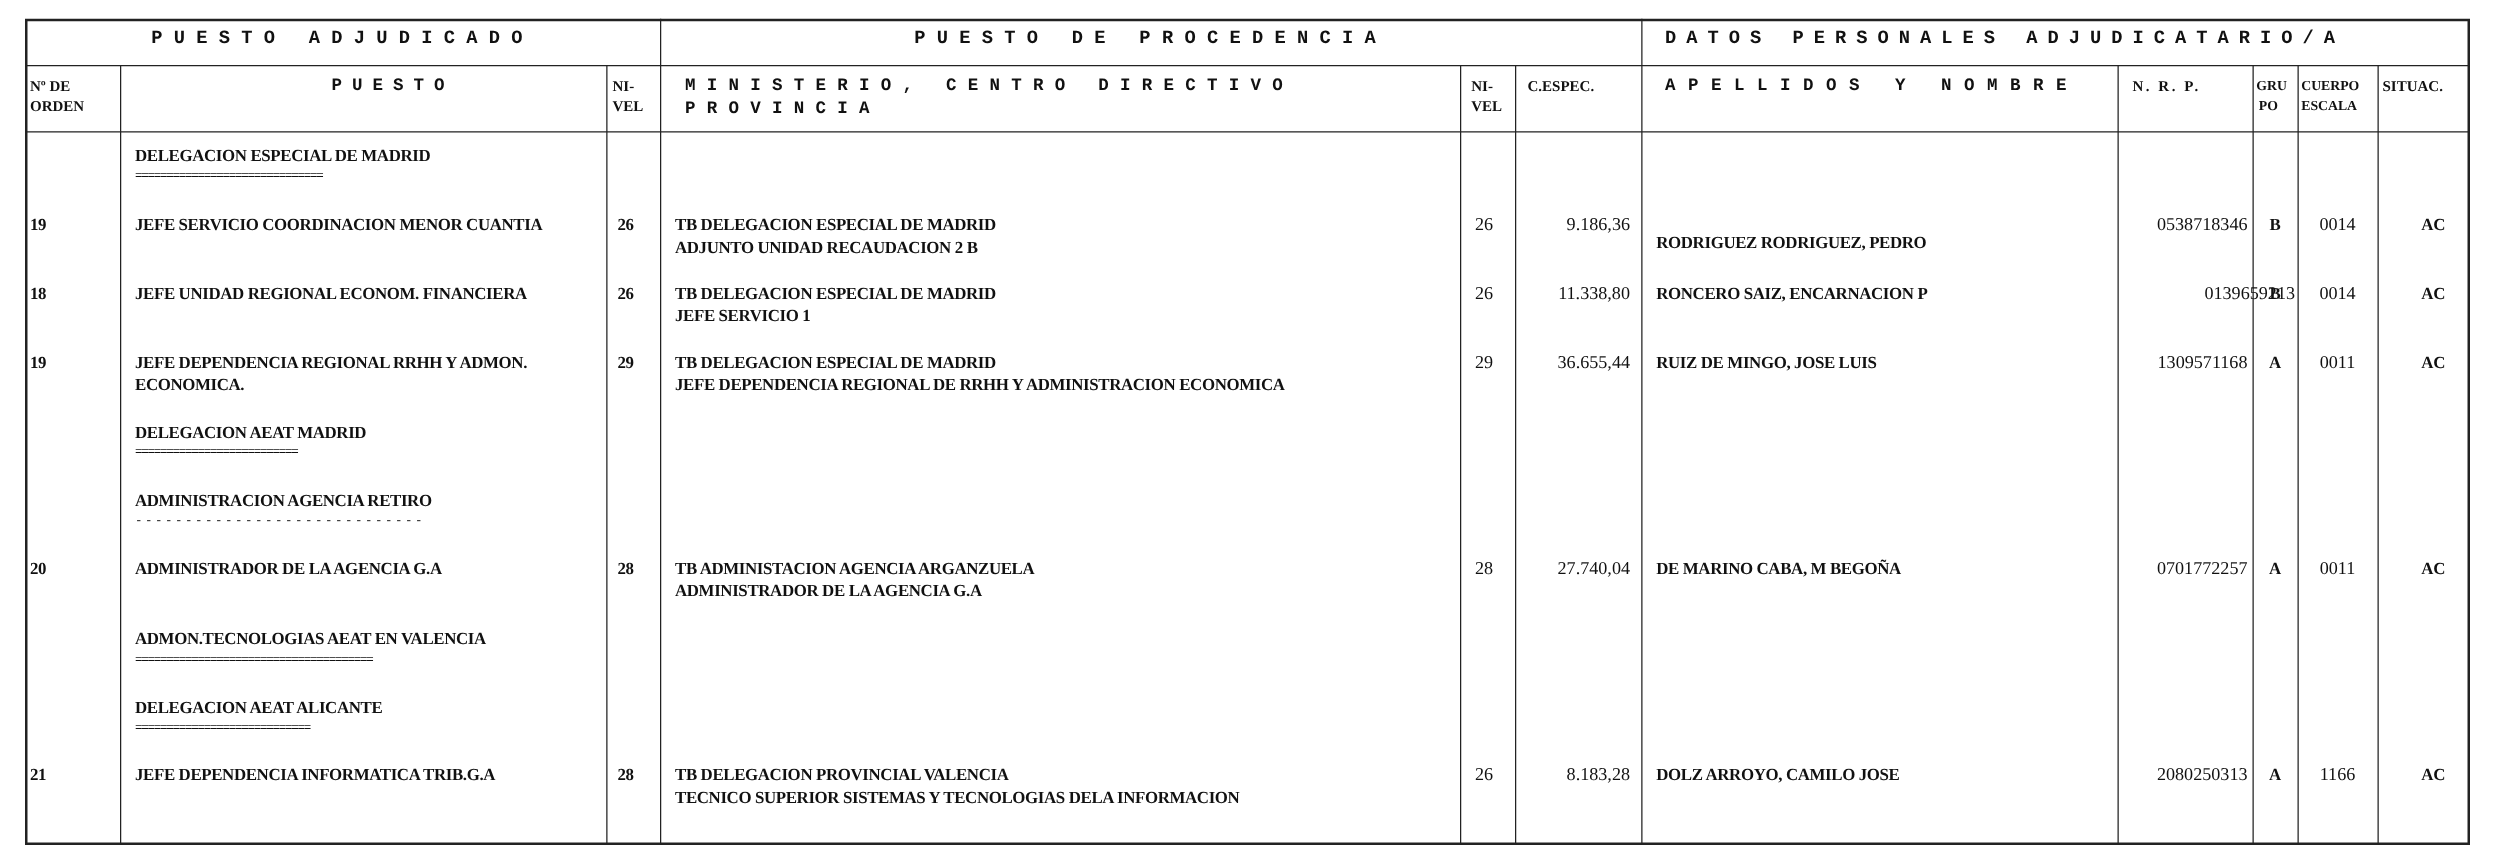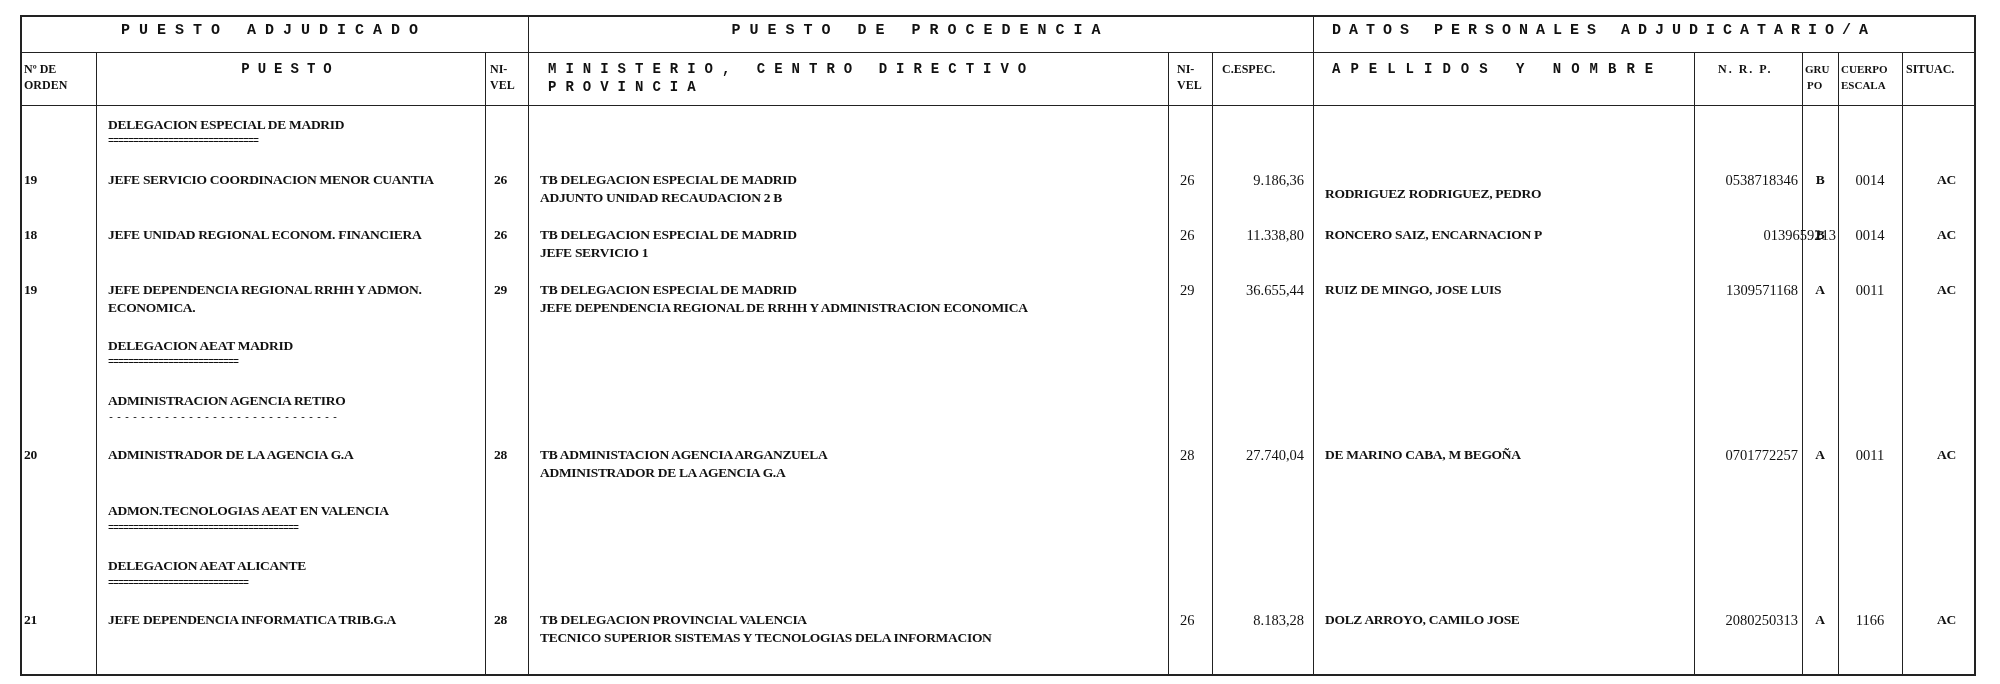--- a/index.html
+++ b/index.html
@@ -39,30 +39,30 @@
 <div class="vline" style="left:1802px; top:52px; height:624px;"></div>
 <div class="vline" style="left:1838px; top:52px; height:624px;"></div>
 <div class="vline" style="left:1902px; top:52px; height:624px;"></div>
 
 <div class="t grp c" style="left:20px; width:508px; top:22px;">PUESTO ADJUDICADO</div>
 <div class="t grp c" style="left:528px; width:785px; top:22px;">PUESTO DE PROCEDENCIA</div>
 <div class="t grp" style="left:1332px; top:22px; letter-spacing:8px;">DATOS PERSONALES ADJUDICATARIO/A</div>
 
 <div class="t small" style="left:24px; top:61px;">Nº DE</div>
 <div class="t small" style="left:24px; top:77px;">ORDEN</div>
-<div class="t colh spaced c" style="left:96px; width:389px; top:60px;">PUESTO</div>
+<div class="t colh spaced c" style="left:96px; width:389px; top:60px;padding-left:24px;">PUESTO</div>
 <div class="t small" style="left:490px; top:61px;">NI-</div>
 <div class="t small" style="left:490px; top:77px;">VEL</div>
 <div class="t colh spaced" style="left:548px; top:60px; letter-spacing:9px;">MINISTERIO, CENTRO DIRECTIVO</div>
 <div class="t colh spaced" style="left:548px; top:78px; letter-spacing:9px;">PROVINCIA</div>
 <div class="t small" style="left:1177px; top:61px;">NI-</div>
 <div class="t small" style="left:1177px; top:77px;">VEL</div>
 <div class="t small" style="left:1222px; top:61px;">C.ESPEC.</div>
 <div class="t colh spaced" style="left:1332px; top:60px; letter-spacing:10px;">APELLIDOS Y NOMBRE</div>
-<div class="t small" style="left:1706px; top:61px; letter-spacing:2px;margin-left:12px;">N. R. P.</div>
+<div class="t small" style="left:1706px; top:61px; letter-spacing:2px;">N. R. P.</div>
 <div class="t small" style="left:1805px; top:61px; font-size:11px;">GRU</div>
 <div class="t small" style="left:1807px; top:77px; font-size:11px;">PO</div>
 <div class="t small" style="left:1841px; top:61px; font-size:11px;">CUERPO</div>
 <div class="t small" style="left:1841px; top:77px; font-size:11px;">ESCALA</div>
 <div class="t small" style="left:1906px; top:61px;">SITUAC.</div>
 
 <div class="t cell" style="left:108px; top:116px;">DELEGACION ESPECIAL DE MADRID</div>
 <div class="t uline" style="left:108px; top:137px;">==============================</div>
 
 <div class="t cell" style="left:24px; top:171px;">19</div>

